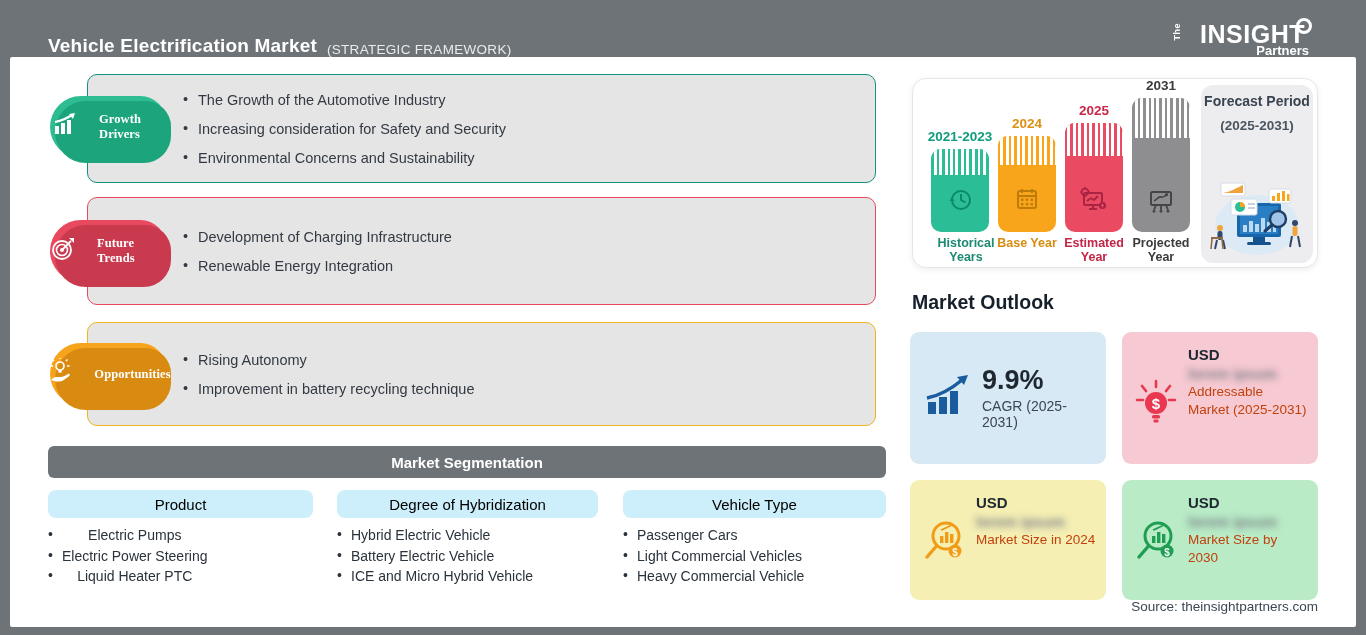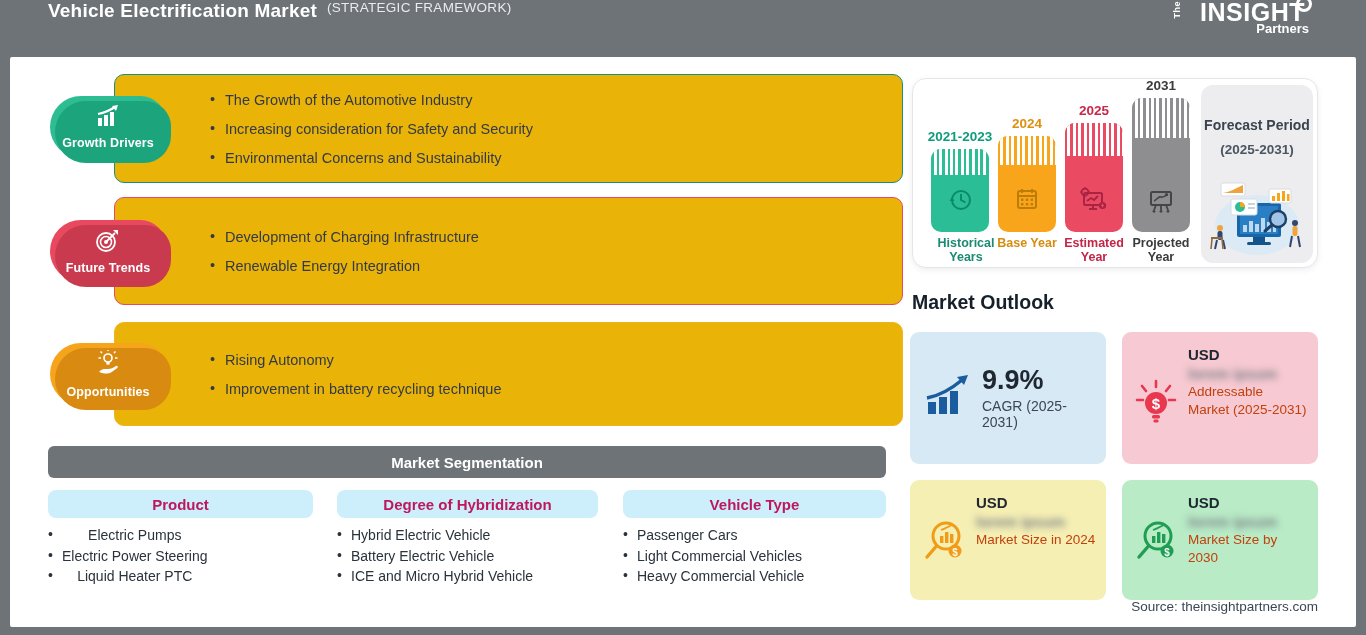--- a/index.html
+++ b/index.html
@@ -3,58 +3,58 @@
 <meta charset="utf-8">
 <style>
   * { margin:0; padding:0; box-sizing:border-box; }
   html,body { width:1366px; height:635px; }
   body { font-family:"Liberation Sans", sans-serif; background:#6d7377; position:relative; overflow:hidden; }
 
   .frame { position:absolute; inset:0; }
   .panel { position:absolute; left:10px; top:57px; right:10px; bottom:8px; background:#ffffff; border-radius:2px; }
 
   
-  .header { position:absolute; top:0; left:0; right:0; height:57px; display:flex; align-items:flex-start; padding:0 54px 0 48px; color:#fff; }
+  .header { position:absolute; top:0; left:0; right:0; height:57px; display:flex; align-items:flex-end; padding:0 54px 0 48px; color:#fff; }
   .title { font-size:19px; font-weight:700; letter-spacing:.2px; }
   .subtitle { font-size:13.5px; font-weight:400; color:#e9ebec; margin-left:10px; letter-spacing:.3px; }
   .logo { margin-left:auto; display:flex; flex-direction:column; align-items:flex-end; }
   .logo-row { display:flex; align-items:center; }
   .logo-the { transform:rotate(-90deg); font-size:9px; font-weight:700; width:11px; letter-spacing:.5px; margin-right:-2px; }
   .logo-insight { font-size:25px; font-weight:800; letter-spacing:.5px; line-height:1;margin-left:20px; }
   .logo-lens { width:16px; height:16px; border:3px solid #fff; border-radius:50%; margin-left:-9px; margin-top:-17px; }
   .logo-partners { font-size:13px; font-weight:700; margin-top:-3px; margin-right:3px; line-height:1; }
 
   
-  .fw-box { position:absolute; left:114px; width:789px; border-radius:10px; background:#eab308; }
+  .fw-box { position:absolute; left:87px; width:789px; border-radius:10px; background:#e5e5e5; }
   .fw-box.gd { top:74px; height:109px; border:1.6px solid #13917f; }
   .fw-box.ft { top:197px; height:108px; border:1.6px solid #e8495f; }
   .fw-box.op { top:322px; height:104px; border:1.6px solid #f0b41f; }
   .fw-list { list-style:none; height:100%; display:flex; flex-direction:column; justify-content:center; gap:13px; padding-left:95px; }
   .fw-list li { position:relative; padding-left:15px; font-size:14.5px; color:#333a43; }
   .fw-list li::before { content:"•"; position:absolute; left:0; top:-1px; color:#333a43; }
 
-  .badge { position:absolute; left:50px; width:116px; height:62px; border-radius:34px 28px 30px 34px; display:flex; flex-direction:column; align-items:center; justify-content:center; gap:3px; color:#fff; z-index:3; }
+  .badge { position:absolute; left:50px; width:116px; height:62px; border-radius:34px 28px 30px 34px; display:flex; flex-direction:row; align-items:center; justify-content:center; gap:19px; color:#fff; z-index:3;font-family:Liberation Serif, serif; }
   .badge::before { content:""; position:absolute; inset:0; border-radius:inherit; transform:translate(5px,5px); z-index:-1; }
   .badge .blabel { font-size:12.5px; font-weight:700; letter-spacing:.1px; }
   .badge.gd { top:96px; background:#2ebd92; } .badge.gd::before { background:#1ca47c; }
   .badge.ft { top:220px; background:#e8495f; } .badge.ft::before { background:#c93a4f; }
   .badge.op { top:343px; background:#f7a41d; } .badge.op::before { background:#d88a11; }
 
   
   .seg-bar { position:absolute; left:48px; top:446px; width:838px; height:32px; background:#6d7377; border-radius:6px; color:#fff; font-size:15px; font-weight:700; display:flex; align-items:center; justify-content:center; }
-  .seg-head { position:absolute; top:490px; height:28px; background:#cdeffb; border-radius:8px; display:flex; align-items:center; justify-content:center; font-size:15px; font-weight:700; color:#be185d; }
+  .seg-head { position:absolute; top:490px; height:28px; background:#cdeffb; border-radius:8px; display:flex; align-items:center; justify-content:center; font-size:15px; font-weight:400; color:#000000; }
   .seg-head.c0 { left:48px; width:265px; } .seg-head.c1 { left:337px; width:261px; } .seg-head.c2 { left:623px; width:263px; }
   .seg-list { position:absolute; top:525px; list-style:none; }
   .seg-list.c0 { left:48px;text-align:center; } .seg-list.c1 { left:337px; } .seg-list.c2 { left:623px; }
   .seg-list li { position:relative; padding-left:14px; font-size:14px; color:#2a323c; line-height:20.5px; }
   .seg-list li::before { content:"•"; position:absolute; left:0; top:-1px; color:#2a323c; }
 
   
   .tl-panel { position:absolute; left:912px; top:78px; width:406px; height:190px; background:#fff; border:1px solid #e4e7ea; border-radius:14px; box-shadow:0 2px 6px rgba(0,0,0,.07); }
-  .fc-panel { position:absolute; left:288px; top:6px; width:112px; height:178px; background:#ededf0; border-radius:12px; text-align:center; padding-top:32px; }
+  .fc-panel { position:absolute; left:288px; top:6px; width:112px; height:178px; background:#ededf0; border-radius:12px; text-align:center; padding-top:8px; }
   .fc-title { font-size:14px; font-weight:700; color:#3a4450; line-height:1.25; }
   .fc-range { font-size:13.5px; font-weight:700; color:#4a5560; margin-top:7px; }
   .fc-illus { position:absolute; left:6px; bottom:6px; width:100px; height:76px; }
 
   .tbar { position:absolute; width:58px; border-radius:10px; background:var(--c); overflow:hidden; }
   .tbar .stripes { position:absolute; top:0; left:0; right:0; background:repeating-linear-gradient(90deg, var(--c) 0 2.5px, #ffffff 2.5px 5.5px); }
   .tbar.b0 { left:18px; top:70px; height:83px; } .tbar.b0 .stripes { height:26px; }
   .tbar.b1 { left:85px; top:57px; height:96px; } .tbar.b1 .stripes { height:29px; }
   .tbar.b2 { left:152px; top:44px; height:109px; } .tbar.b2 .stripes { height:33px; }
   .tbar.b3 { left:219px; top:19px; height:134px; } .tbar.b3 .stripes { height:40px; }

